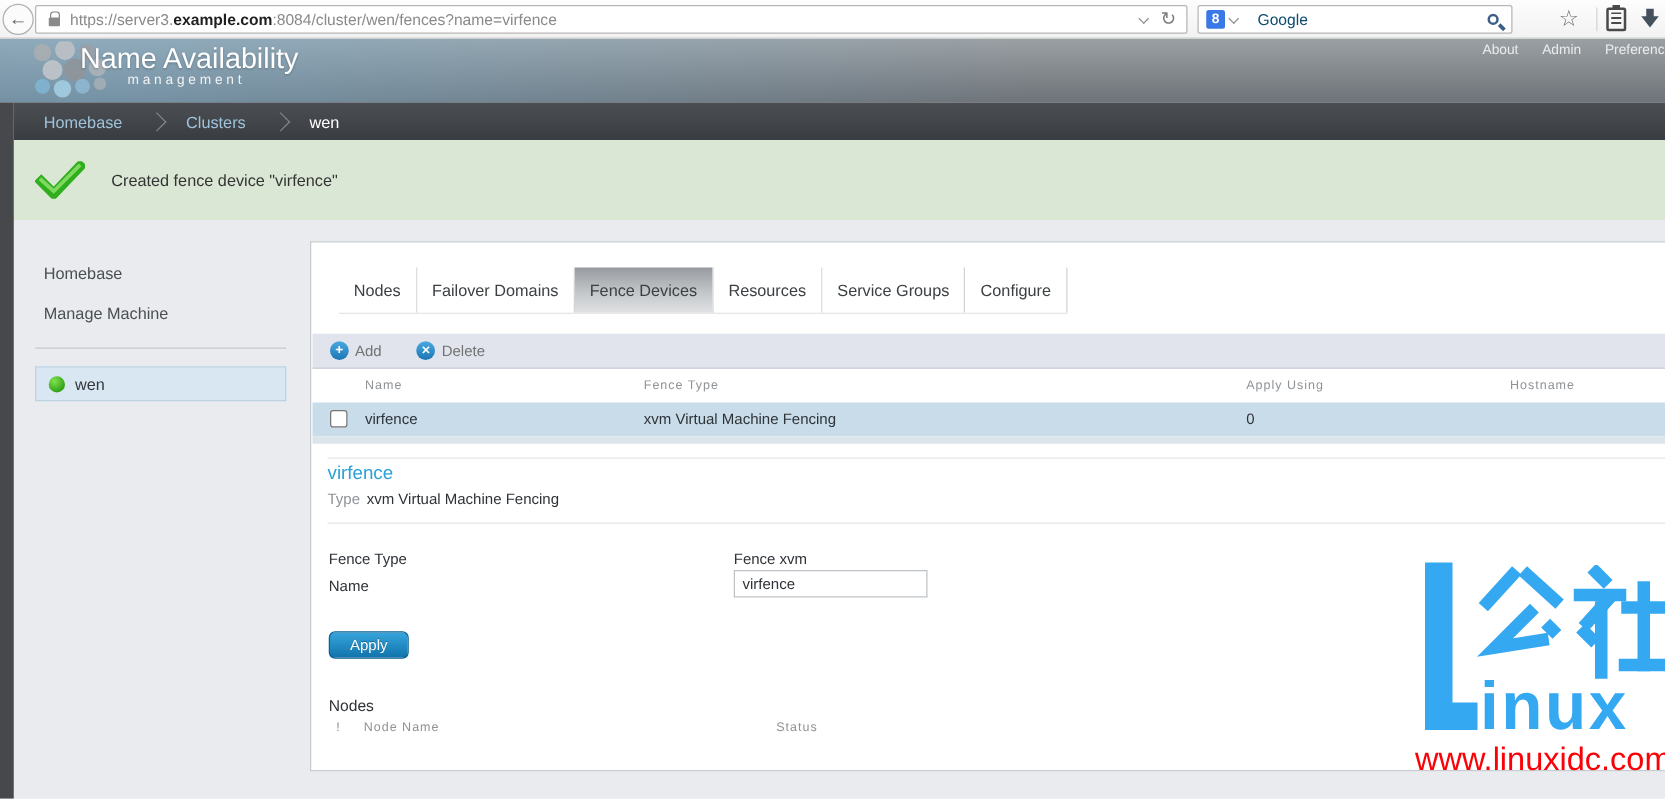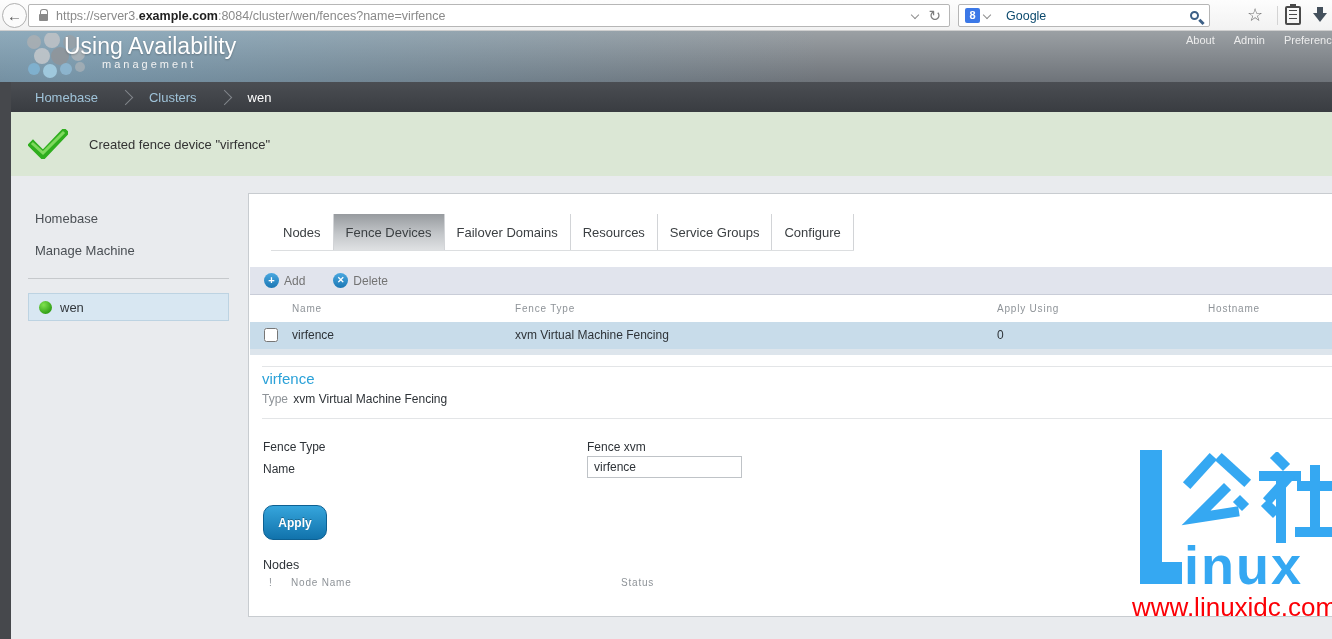--- a/index.html
+++ b/index.html
@@ -76,21 +76,21 @@
   .row-stripe { position:absolute; left:1px; top:155px; right:0; height:6px; background:#dde5ec; }
 
   .sec-div { position:absolute; left:13px; right:0; height:1px; background:#e3e5e7; }
   .detail-title { position:absolute; left:13px; top:176px; font-size:15px; color:#2aa1d8; }
   .type-row { position:absolute; left:13px; top:198px; font-size:12px; color:#2e3338; }
   .type-row .lbl { color:#8e9398; margin-right:2px; }
 
   .form-lbl { position:absolute; left:14px; font-size:12px; color:#2e3338; }
   .form-val { position:absolute; left:338px; font-size:12px; color:#2e3338; }
   .name-input { position:absolute; left:338px; top:262px; width:155px; height:22px; border:1px solid #bfc3c7; font-size:12px; color:#2e3338; padding:0 6px; font-family:"Liberation Sans",sans-serif; }
-  .apply-btn { position:absolute; left:14px; top:311px; width:64px; height:35px; border:1px solid #0d6092; border-radius:10px; background:linear-gradient(#36a5dc,#1173ac); color:#fff; font-size:12px; font-weight:700; text-shadow:0 -1px 0 rgba(0,0,0,.3); font-family:"Liberation Sans",sans-serif; }
+  .apply-btn { position:absolute; left:14px; top:311px; width:64px; height:22px; border:1px solid #0d6092; border-radius:5px; background:linear-gradient(#36a5dc,#1173ac); color:#fff; font-size:12px; font-weight:400; text-shadow:0 -1px 0 rgba(0,0,0,.3); font-family:"Liberation Sans",sans-serif; }
   .nodes-title { position:absolute; left:14px; top:364px; font-size:12.5px; color:#2e3338; }
   .node-head { position:absolute; top:383px; font-size:10px; color:#8e9398; letter-spacing:.8px; }
 
   
   .wm { z-index:99; pointer-events:none; }
   .wm-bar-v { left:1140px; top:450px; width:22px; height:134px; background:#35a8f2; }
   .wm-bar-h { left:1140px; top:562px; width:42px; height:22px; background:#35a8f2; }
   .wm-inux { left:1184px; top:534px; font-size:54px; font-weight:700; color:#35a8f2; letter-spacing:2px; }
   .wm-site { left:1132px; top:592px; font-size:26px; color:#fb0006; }
 </style>
@@ -123,21 +123,21 @@
     <circle cx="34" cy="7" r="8" fill="#bcc1c5" opacity=".9"></circle>
     <circle cx="52" cy="9" r="7" fill="#9aa0a5" opacity=".8"></circle>
     <circle cx="24" cy="23" r="8" fill="#c4c8cb" opacity=".85"></circle>
     <circle cx="42" cy="23" r="9" fill="#8f959a" opacity=".9"></circle>
     <circle cx="60" cy="21" r="7" fill="#b0b5b9" opacity=".8"></circle>
     <circle cx="16" cy="36" r="6" fill="#7fb3d2" opacity=".9"></circle>
     <circle cx="32" cy="38" r="7" fill="#a3cde2" opacity=".9"></circle>
     <circle cx="48" cy="36" r="6" fill="#8fb9d3" opacity=".85"></circle>
     <circle cx="62" cy="34" r="5" fill="#a8b0b6" opacity=".8"></circle>
   </svg>
-  <div class="abs app-title" style="left:64px;top:2px;position:absolute">Using Availability</div>
+  <div class="abs app-title" style="left:64px;top:2px;position:absolute">Name Availability</div>
   <div class="abs app-subtitle" style="left:102px;top:27px;position:absolute">management</div>
   <div class="abs header-links" style="left:1186px;top:3px;position:absolute">
     <span>About</span>
     <span>Admin</span>
     <span>Preferences</span>
   </div>
 </div>
 
 <div class="abs crumb-bar">
   <span class="crumb">Homebase</span>
@@ -162,22 +162,22 @@
 <div class="abs side-div"></div>
 <div class="abs cluster-box">
   <span class="dot"></span>
   <span class="cluster-label">wen</span>
 </div>
 
 <div class="abs panel">
 
   <div class="tab-strip">
     <div class="tab">Nodes</div>
+    <div class="tab">Failover Domains</div>
     <div class="tab active">Fence Devices</div>
-    <div class="tab">Failover Domains</div>
     <div class="tab">Resources</div>
     <div class="tab">Service Groups</div>
     <div class="tab">Configure</div>
   </div>
 
   <div class="toolbar">
     <div class="tool-btn">
       <span class="tool-icon">+</span>
       <span class="tool-label">Add</span>
     </div>

